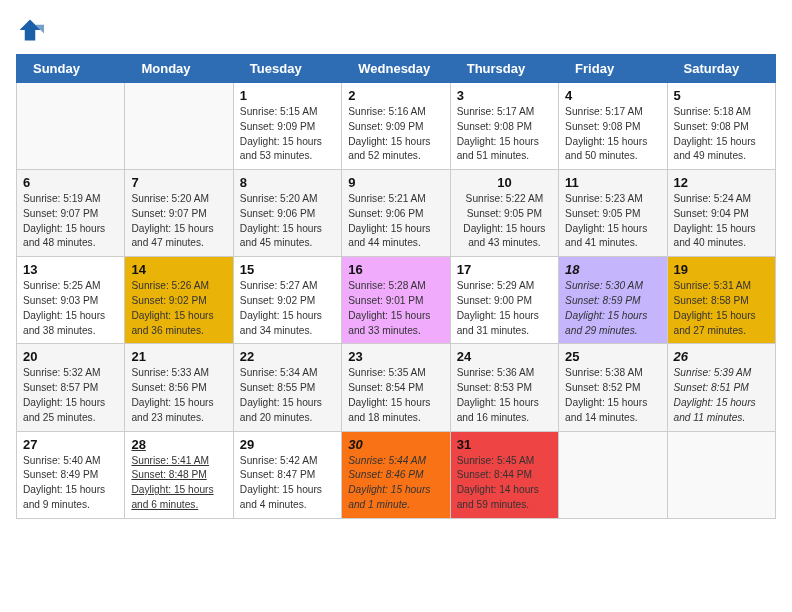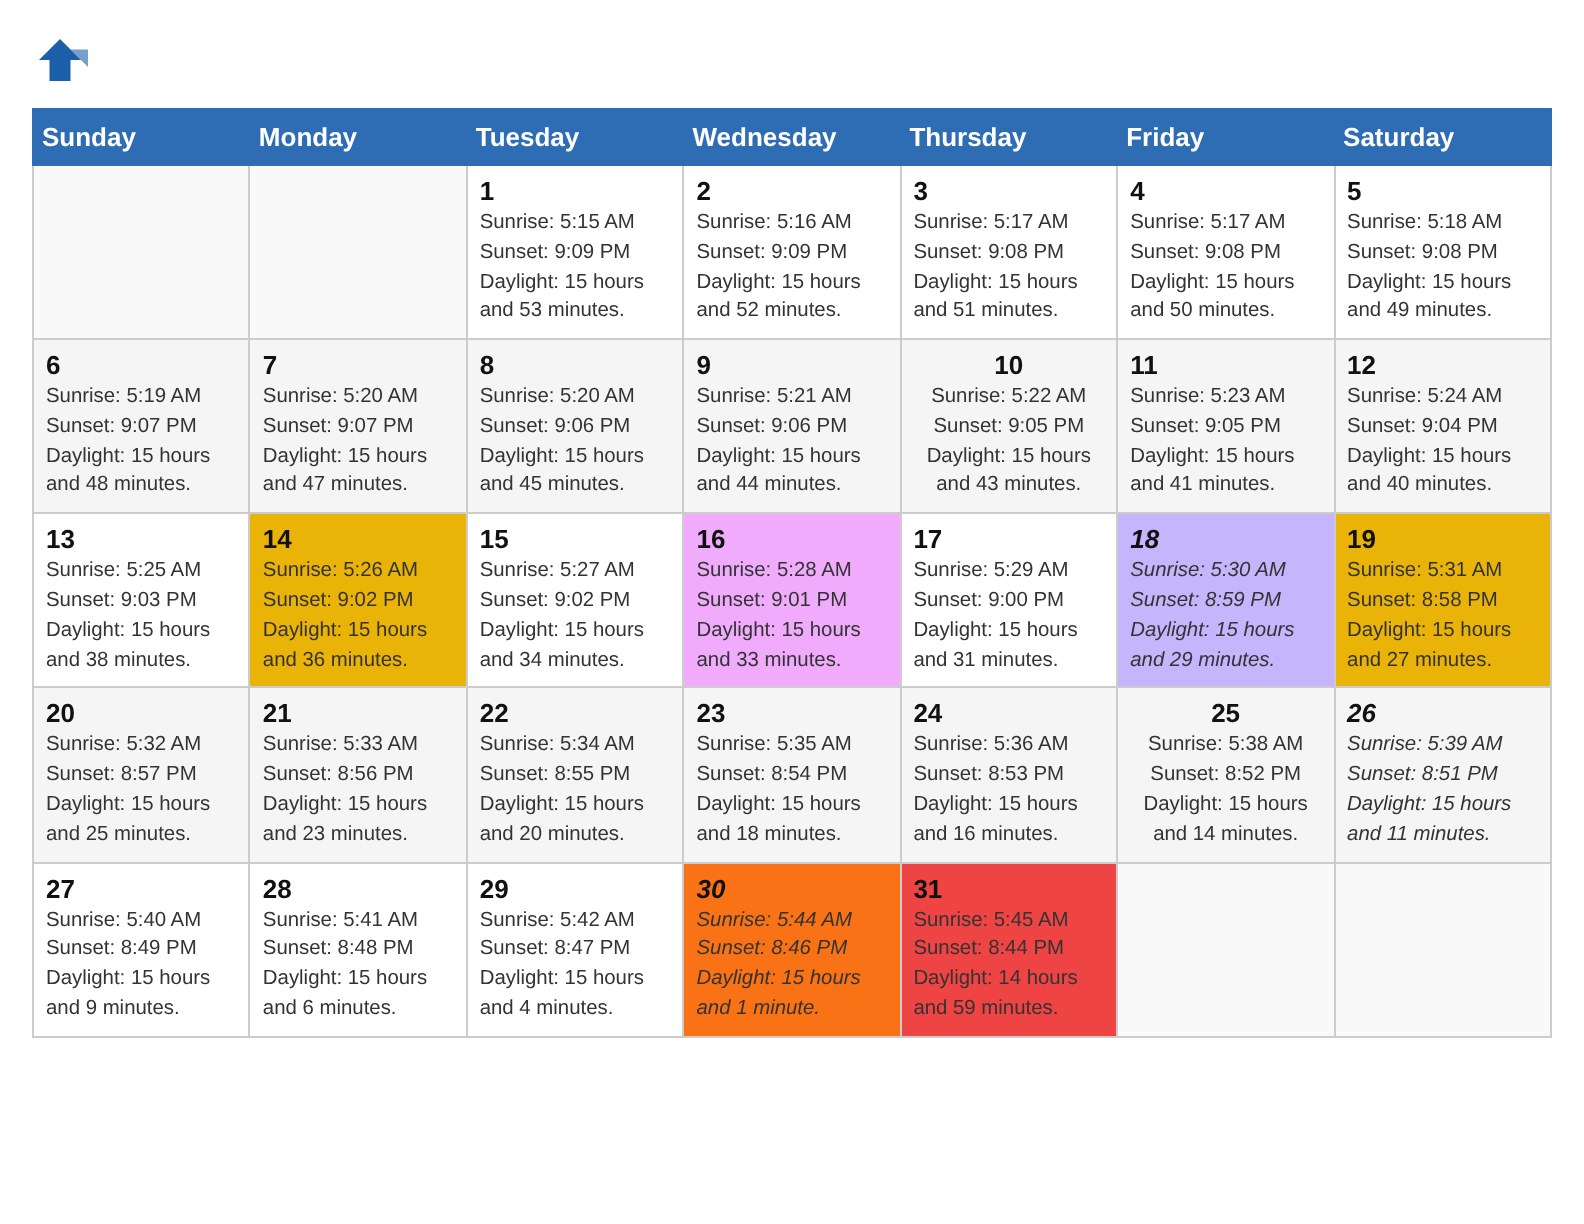--- a/index.html
+++ b/index.html
@@ -55,21 +55,21 @@
       width: 100%;
       border-collapse: collapse;
       border: 1px solid #ccc;
       margin-top: 10px;
     }
     .calendar th {
       background-color: #2e6db4;
       color: #fff;
       font-size: 13px;
       font-weight: bold;
-      padding: 6px 4px;
+      padding: 6px 16px;
       text-align: left;
       border: 1px solid #2e6db4;
     }
     .calendar td {
       vertical-align: top;
       padding: 5px 6px;
       border: 1px solid #ccc;
       font-size: 10.5px;
       color: #333;
       width: 108px;
@@ -303,21 +303,21 @@
 Daylight: 15 hours
 and 18 minutes.</div>
         </td>
         <td style="background: rgb(245, 245, 245);">
           <span class="day-num">24</span>
           <div class="day-info">Sunrise: 5:36 AM
 Sunset: 8:53 PM
 Daylight: 15 hours
 and 16 minutes.</div>
         </td>
-        <td style="background: rgb(245, 245, 245); text-align: center;">
+        <td style="background: rgb(245, 245, 245);">
           <span class="day-num">25</span>
           <div class="day-info">Sunrise: 5:38 AM
 Sunset: 8:52 PM
 Daylight: 15 hours
 and 14 minutes.</div>
         </td>
         <td style="background: rgb(245, 245, 245); font-style: italic;">
           <span class="day-num">26</span>
           <div class="day-info">Sunrise: 5:39 AM
 Sunset: 8:51 PM
@@ -326,21 +326,21 @@
         </td>
       </tr>
       <tr>
         <td style="background: rgb(255, 255, 255);">
           <span class="day-num">27</span>
           <div class="day-info">Sunrise: 5:40 AM
 Sunset: 8:49 PM
 Daylight: 15 hours
 and 9 minutes.</div>
         </td>
-        <td style="background: rgb(255, 255, 255);">
+        <td style="background: rgb(255, 255, 255); text-decoration: underline;">
           <span class="day-num">28</span>
           <div class="day-info">Sunrise: 5:41 AM
 Sunset: 8:48 PM
 Daylight: 15 hours
 and 6 minutes.</div>
         </td>
         <td style="background: rgb(255, 255, 255);">
           <span class="day-num">29</span>
           <div class="day-info">Sunrise: 5:42 AM
 Sunset: 8:47 PM

